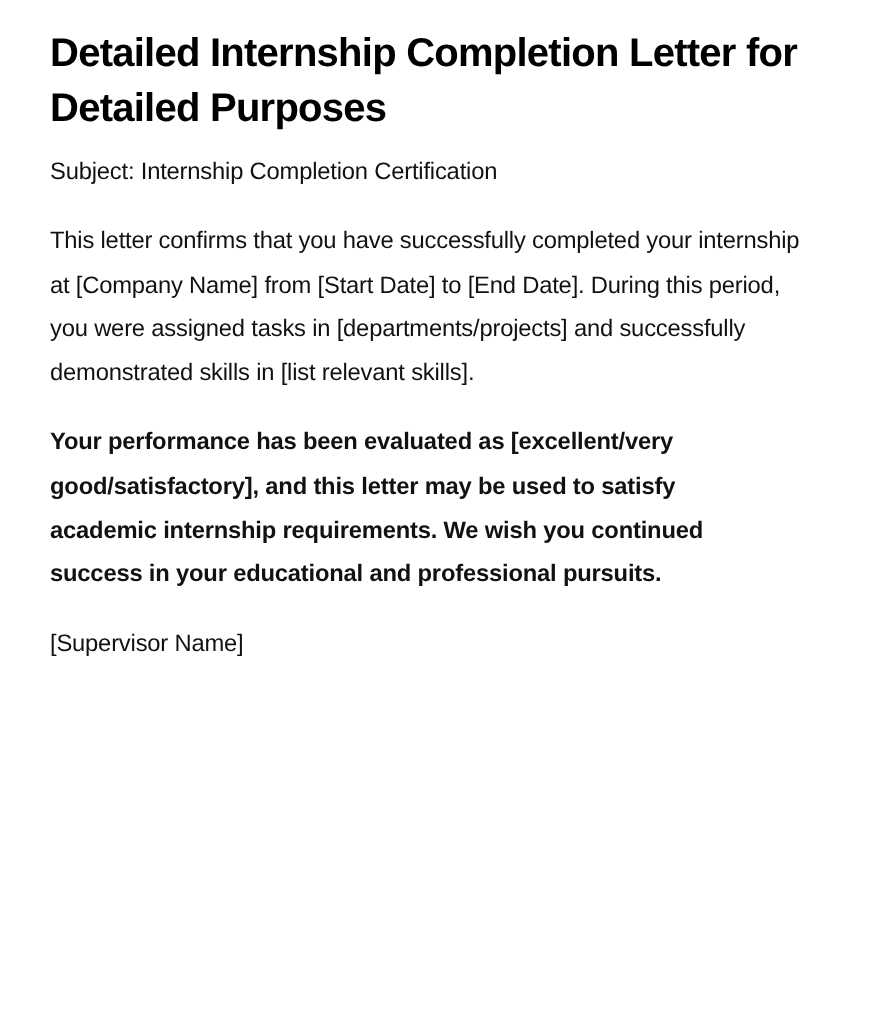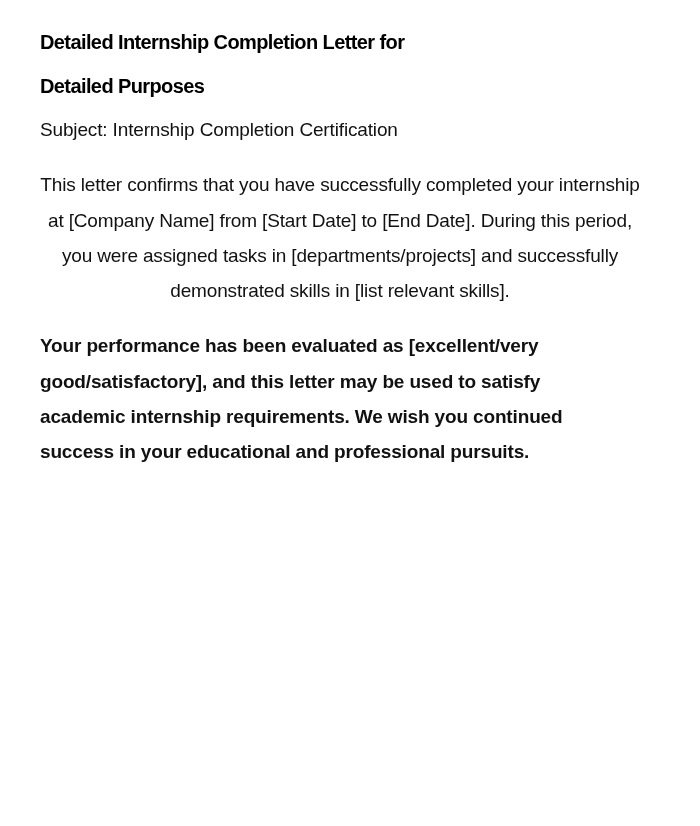--- a/index.html
+++ b/index.html
@@ -17,48 +17,49 @@
     }
     .page {
       position: absolute;
       left: 40px;
       top: 20px;
       width: 610px;
     }
     .title {
       font-family: "Liberation Sans", sans-serif;
       font-weight: bold;
-      font-size: 20px;
+      font-size: 32px;
       line-height: 44px;
       margin: 0;
       letter-spacing: -0.6px;
       color: #000000;
     }
     .para {
       font-size: 19px;
       line-height: 35.3px;
       margin: 0 0 20px 0;
       letter-spacing: -0.15px;
       color: #111111;
     }
-    .subject { margin-top: 4px; margin-bottom: 20px; }
+    .subject { margin-top: 12px; margin-bottom: 20px; }
     .sig { margin-bottom: 20px; }
   </style>
 </head>
 <body>
 
 <div class="page">
   <h1 class="title">
     <span>Detailed Internship Completion Letter for</span><br>
     <span>Detailed Purposes</span>
   </h1>
 
   <p class="para subject">Subject: Internship Completion Certification</p>
 
 
-  <p class="para" style="width:600px;text-align:center;">This letter confirms that you have successfully completed your internship at [Company Name] from [Start Date] to [End Date]. During this period, you were assigned tasks in [departments/projects] and successfully demonstrated skills in [list relevant skills].</p>
+  <p class="para" style="width:600px;">This letter confirms that you have successfully completed your internship at [Company Name] from [Start Date] to [End Date]. During this period, you were assigned tasks in [departments/projects] and successfully demonstrated skills in [list relevant skills].</p>
 
   <p class="para" style="width:570px;font-weight:bold;">Your performance has been evaluated as [excellent/very good/satisfactory], and this letter may be used to satisfy academic internship requirements. We wish you continued success in your educational and professional pursuits.</p>
 
 
+  <p class="para sig">[Supervisor Name]</p>
 
 
 </div>
 
 </body></html>

